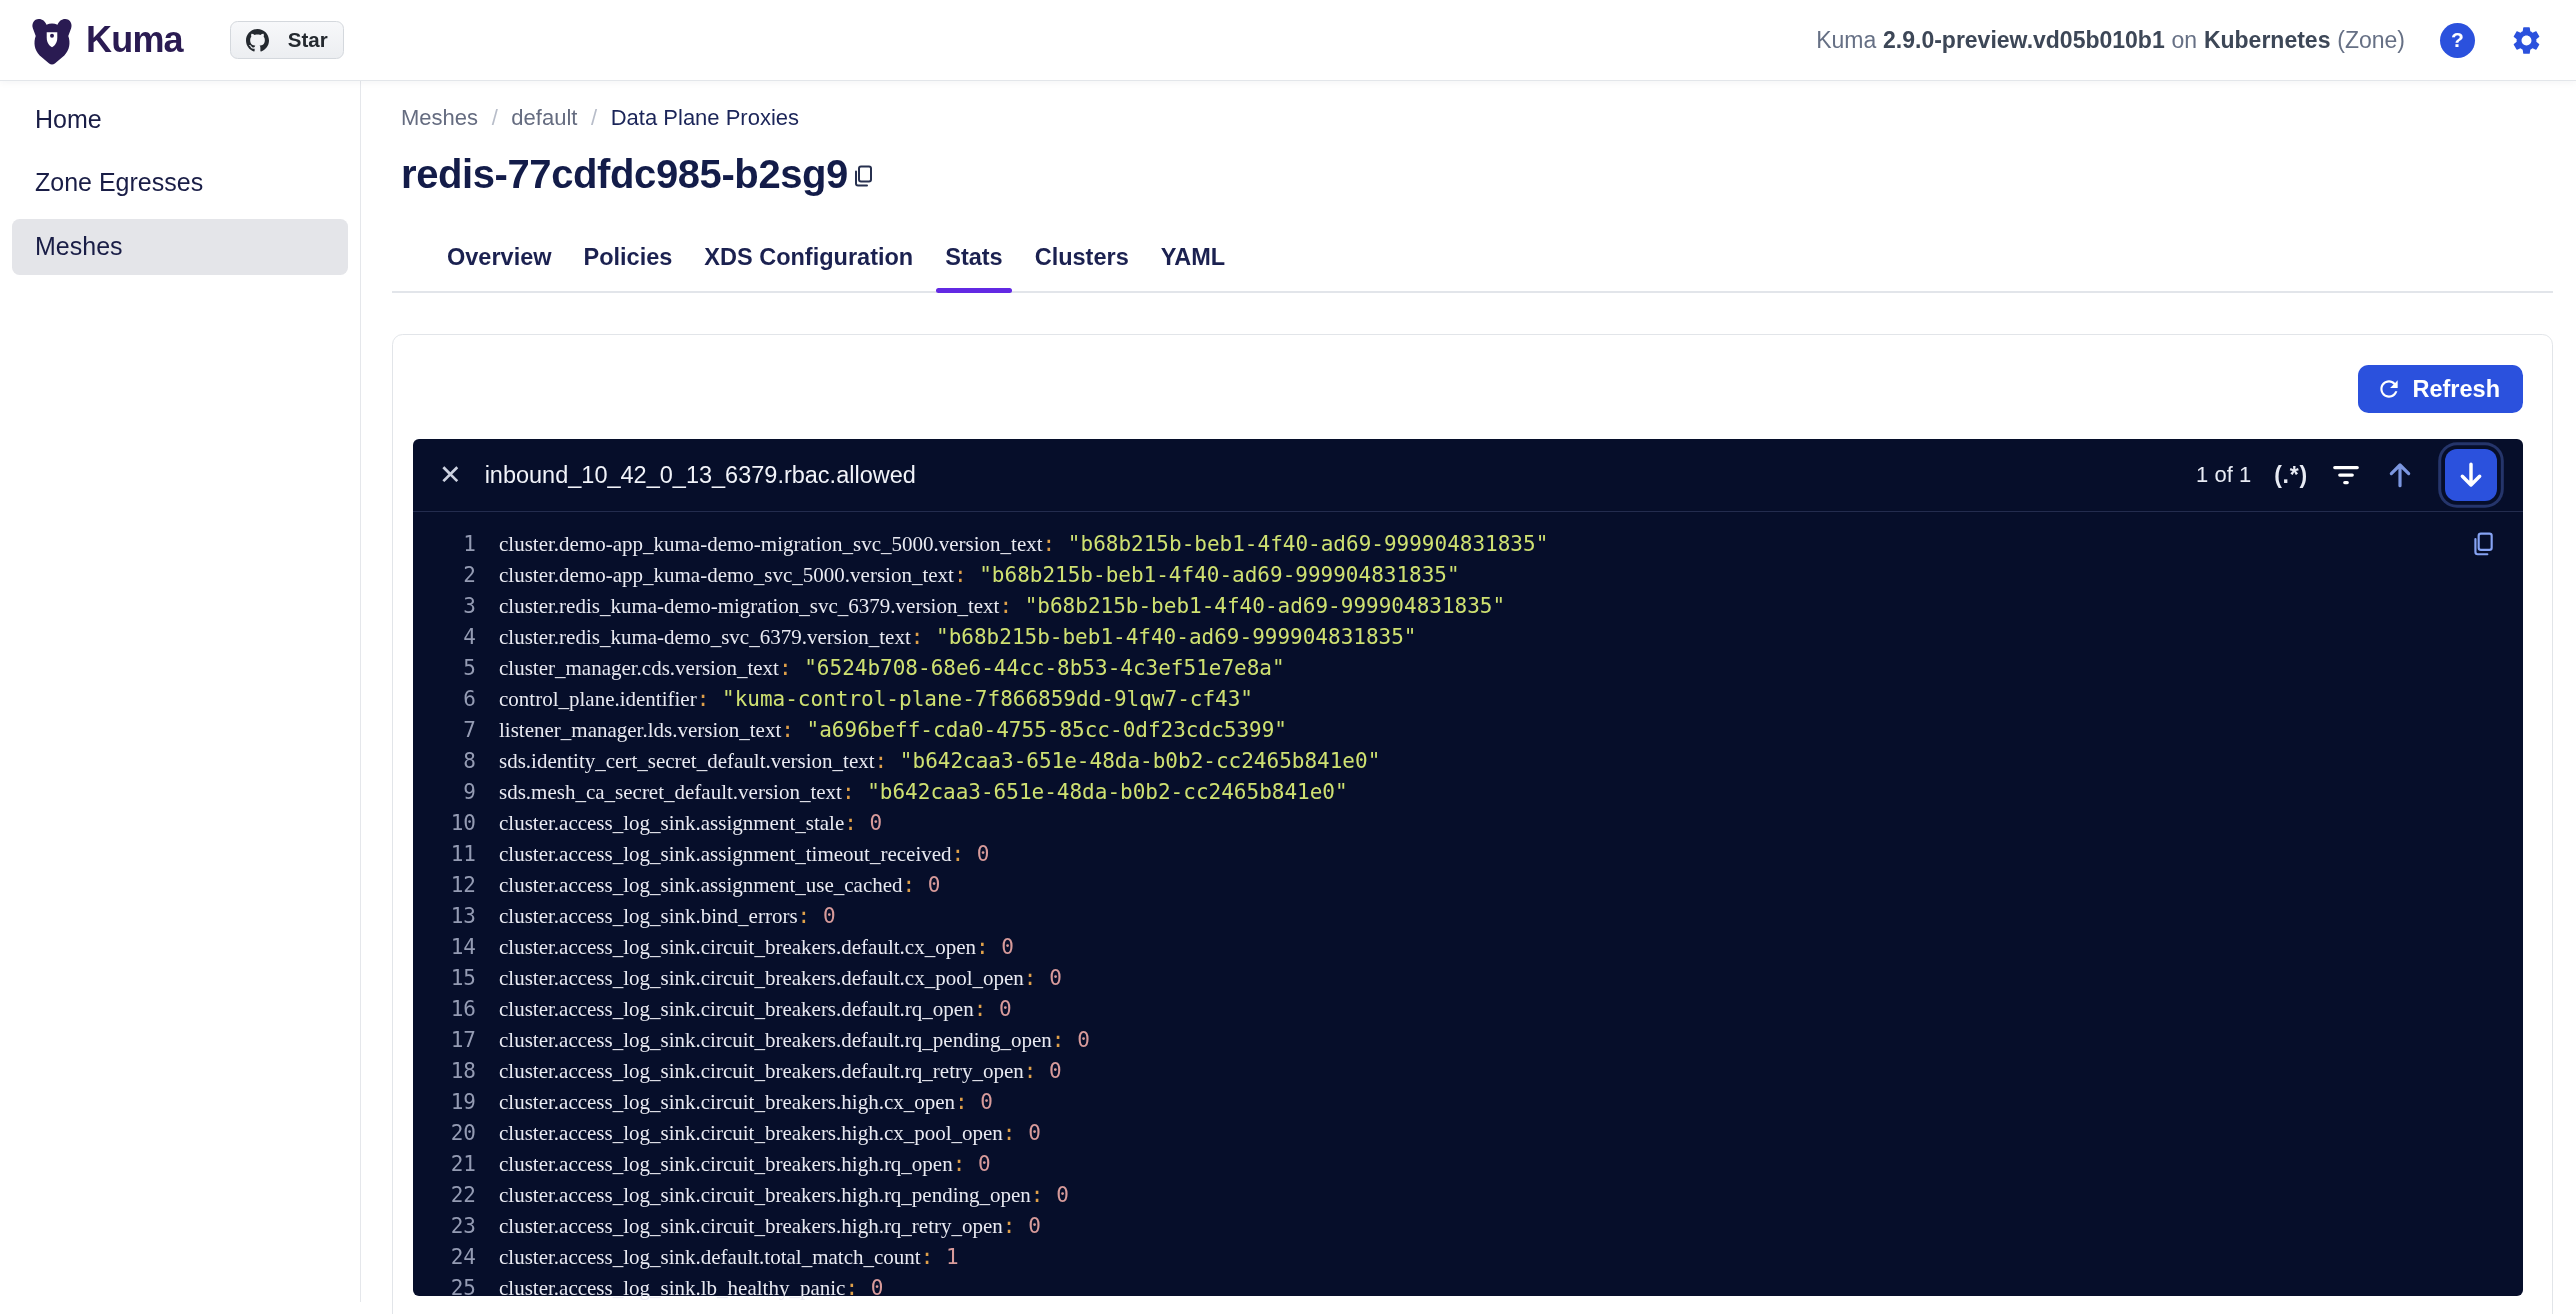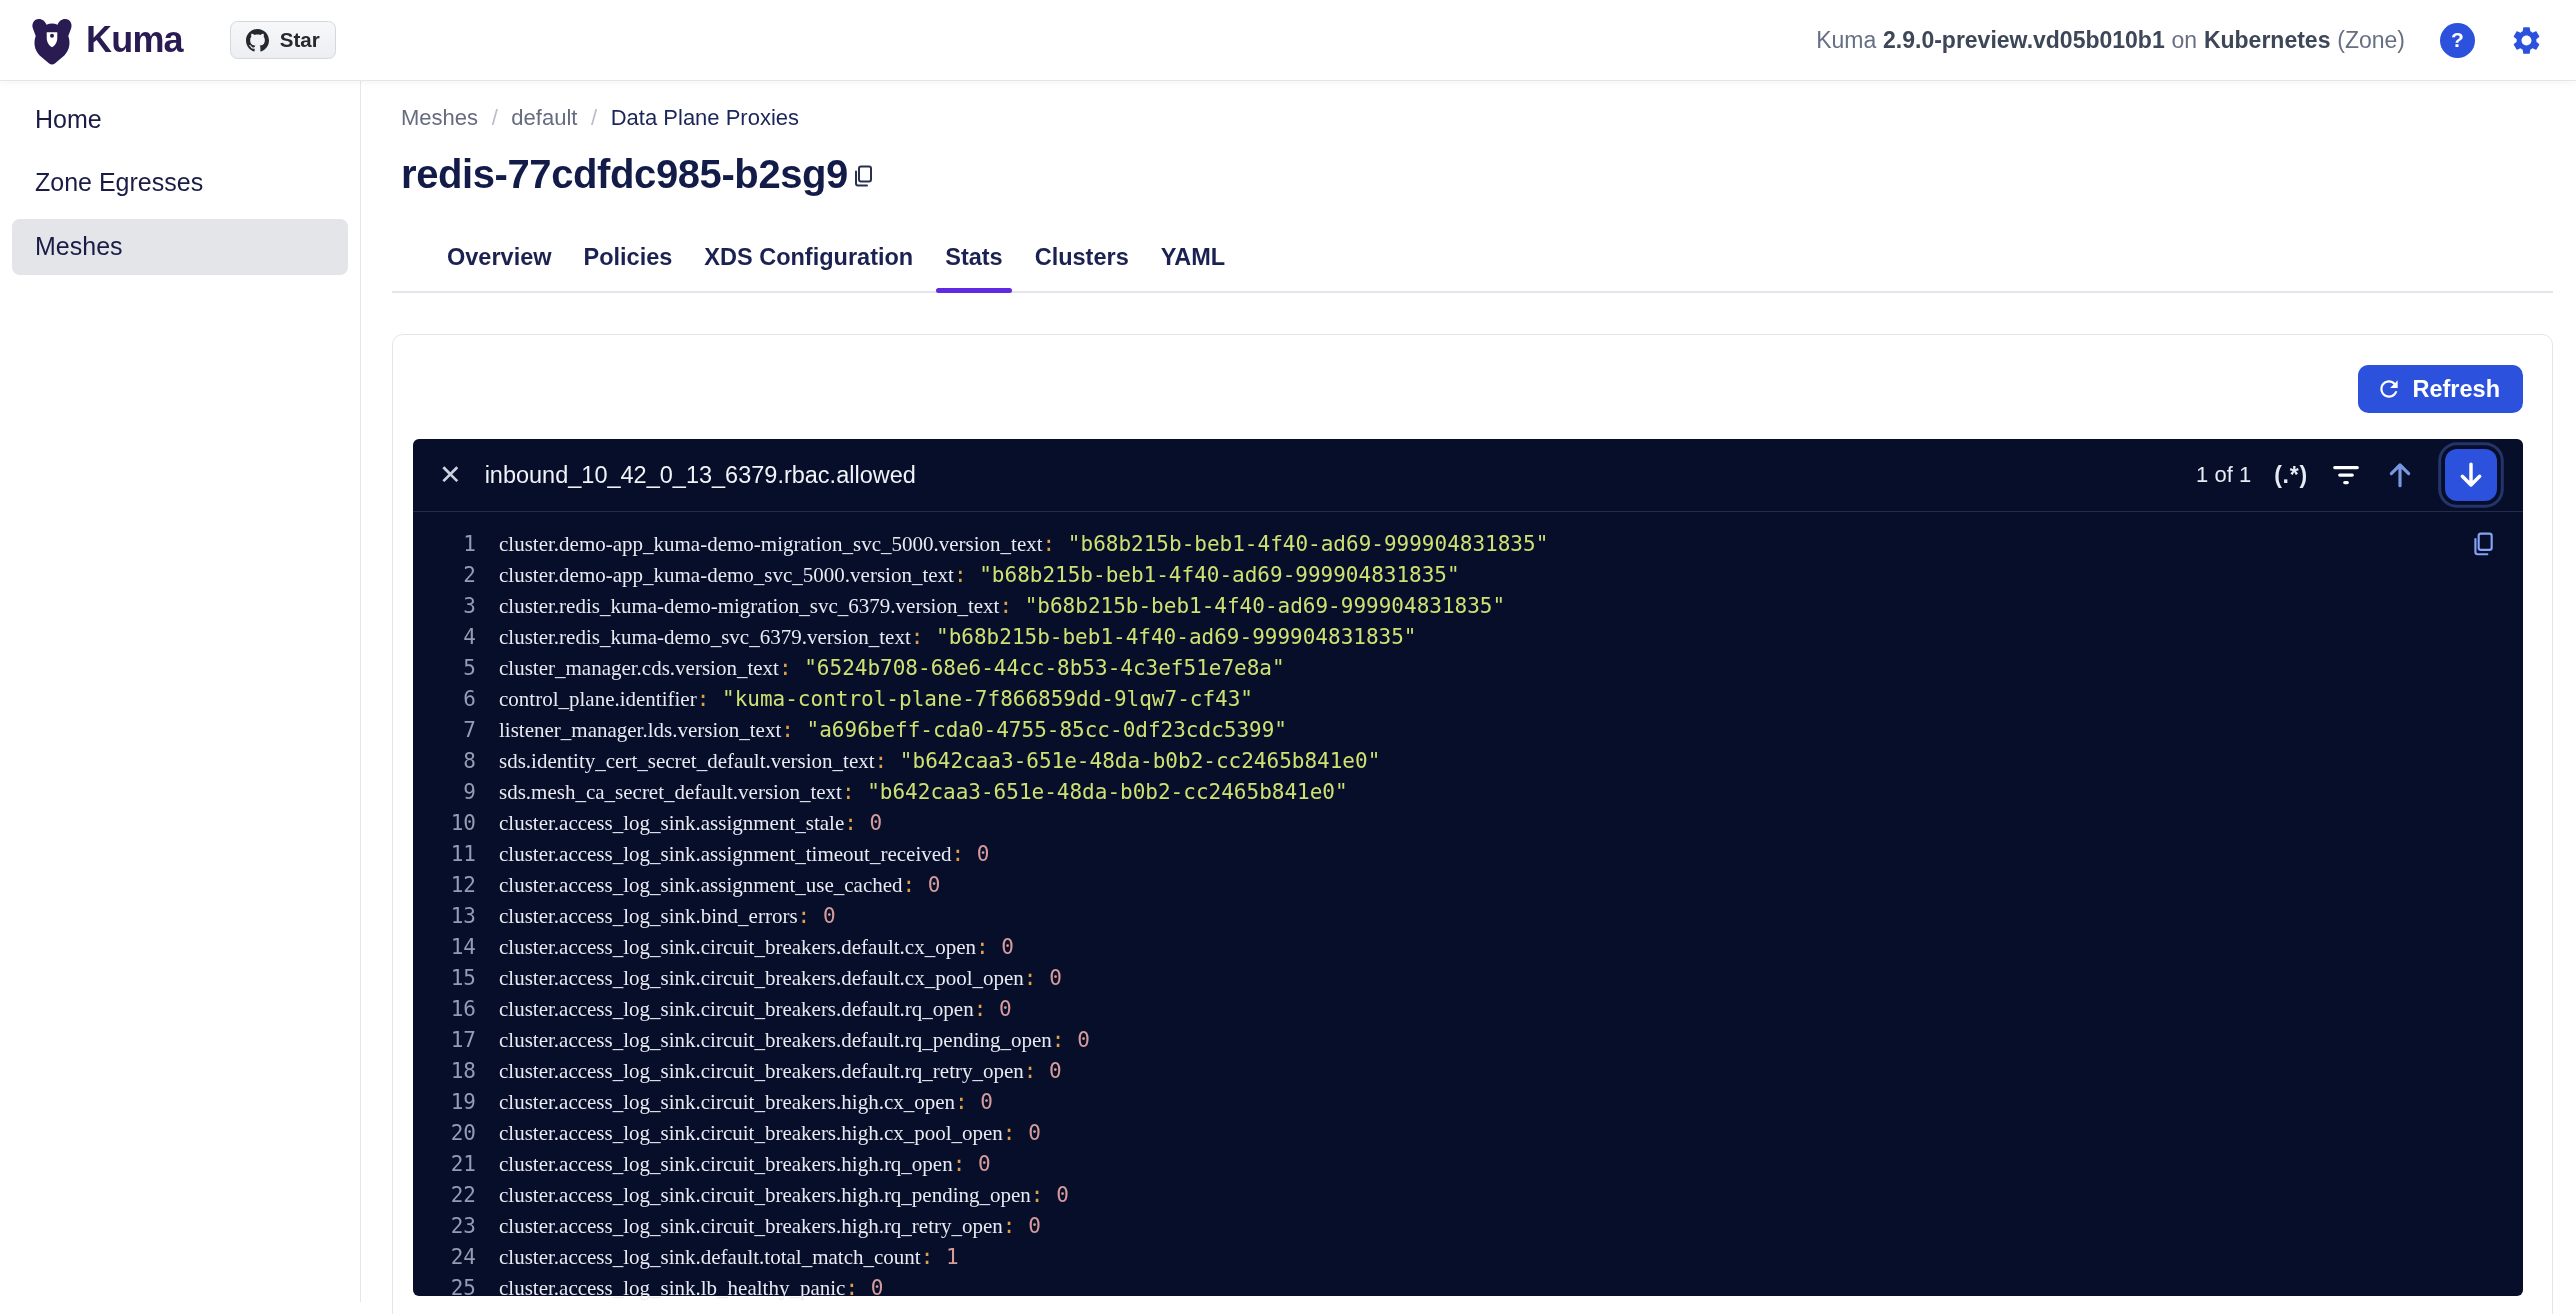--- a/index.html
+++ b/index.html
@@ -5,21 +5,21 @@
   * { box-sizing: border-box; margin: 0; padding: 0; }
   html, body { width: 2576px; height: 1315px; overflow: hidden; background: #fff;
     font-family: "Liberation Sans", sans-serif; color: #131c49; }
 
   
   .app-header { position: absolute; top: 0; left: 0; right: 0; height: 81px;
     background: #fff; border-bottom: 1.5px solid #e3e6ea; box-shadow: 0 1.5px 7.6px rgba(20,30,60,.05);
     display: flex; align-items: center; padding: 0 33px 0 30px; z-index: 10; }
   .logo { display: flex; align-items: center; gap: 12px; cursor: pointer; }
   .logo-text { font-size: 36px; font-weight: 800; color: #2a1b52; letter-spacing: -0.8px; }
-  .star-btn { margin-left: 47px; display: inline-flex; align-items: center; gap: 11px;
+  .star-btn { margin-left: 47px; display: inline-flex; align-items: center; gap: 19px;
     background: linear-gradient(#f7f8fa, #eceef1); border: 1.5px solid #d4d8dd; border-radius: 7.6px;
     padding: 6px 15px; font-size: 20.5px; font-weight: 700; color: #24292f; cursor: pointer;
     font-family: "Liberation Sans", sans-serif; }
   .header-right { margin-left: auto; display: flex; align-items: center; gap: 35px; }
   .version-info { font-size: 23px; color: #667085; display: flex; gap: 6.8px; align-items: baseline; }
   .version-info b { color: #3d4757; font-weight: 700; }
   .icon-btn { background: none; border: none; cursor: pointer; display: flex; align-items: center; }
   .help-circle { width: 35px; height: 35px; border-radius: 50%; background: #2b51dd; color: #fff;
     font-size: 21px; font-weight: 700; display: flex; align-items: center; justify-content: center; }
 

